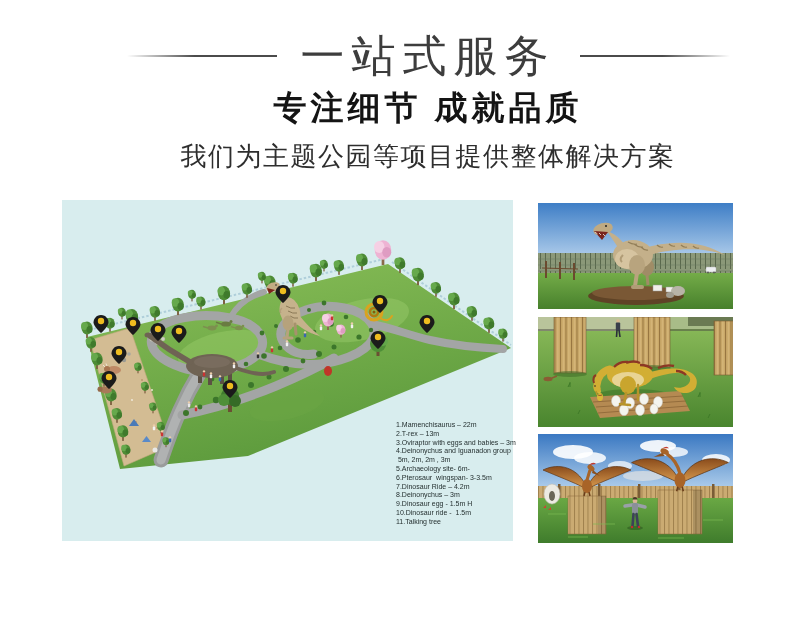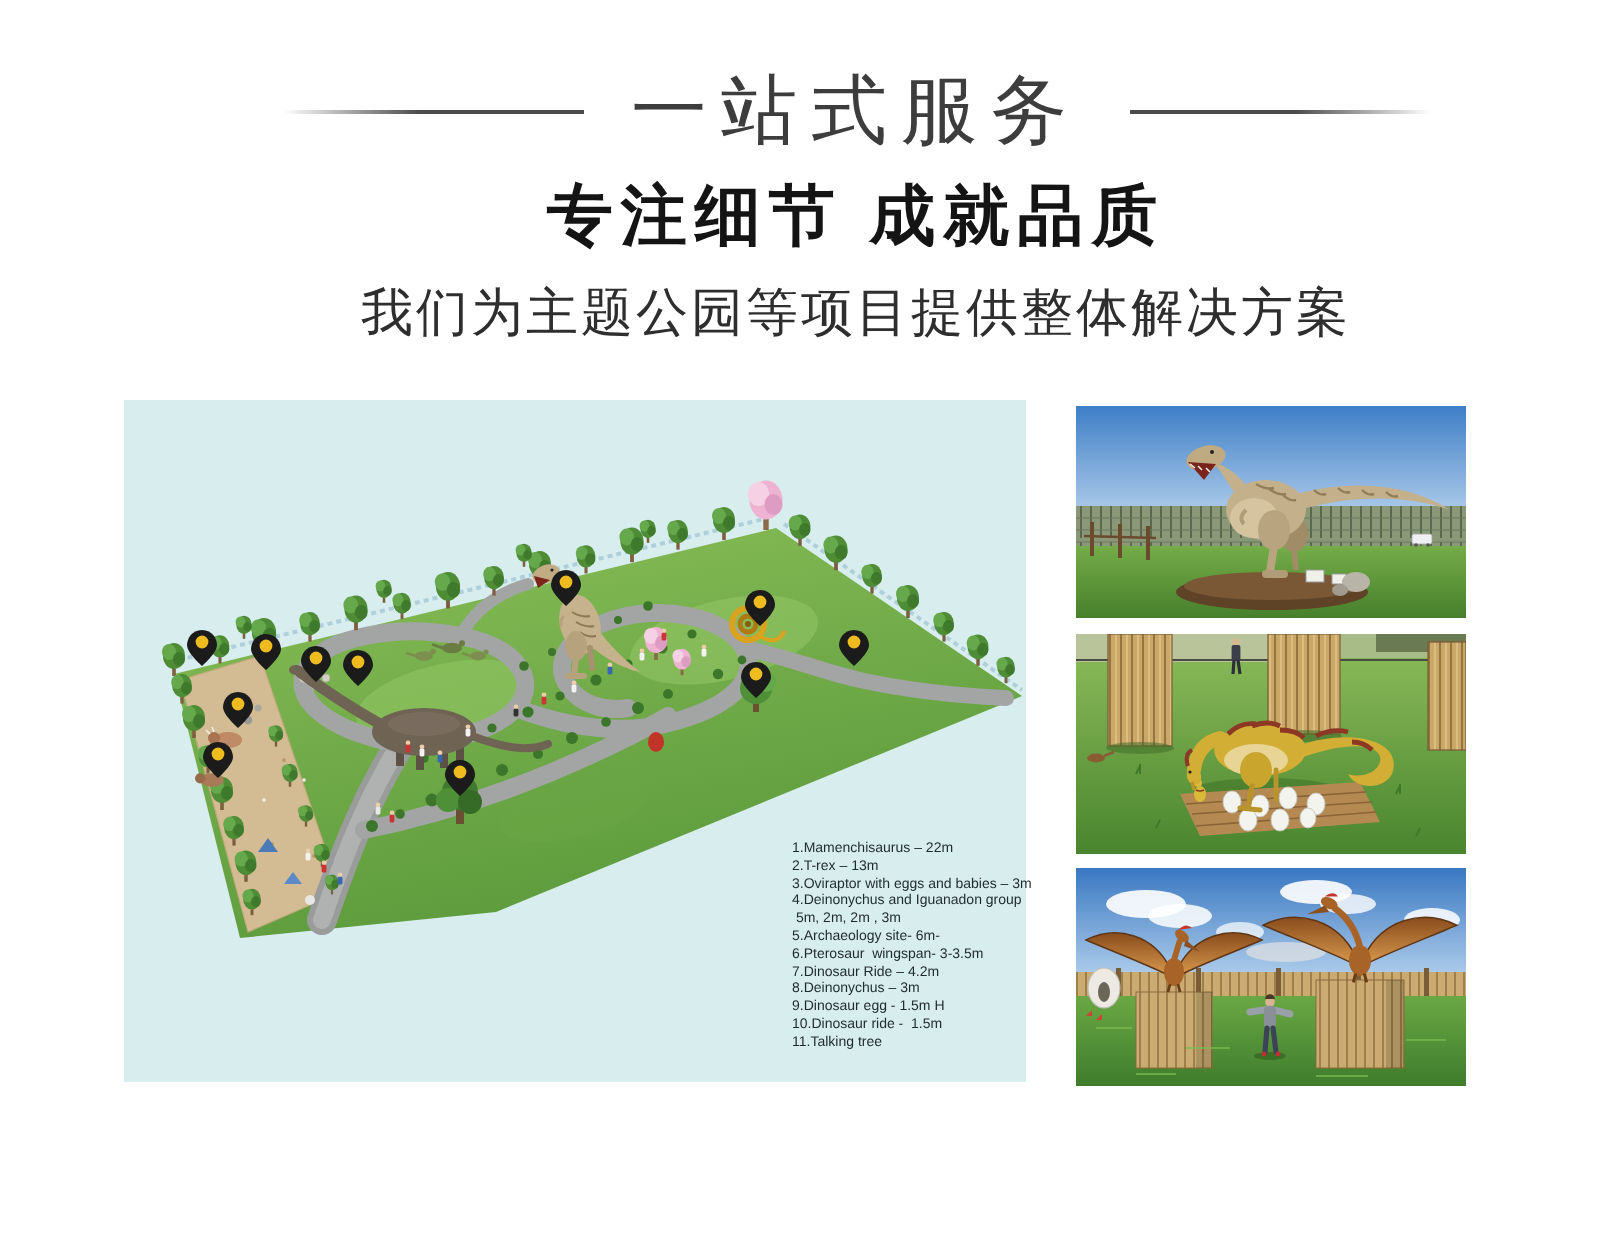--- a/index.html
+++ b/index.html
@@ -5,21 +5,21 @@
   html,body{margin:0;padding:0;}
   body{width:800px;height:626px;background:#ffffff;font-family:"Liberation Sans",sans-serif;overflow:hidden;}
   .canvas{position:relative;width:800px;height:626px;background:#ffffff;}
 
   
   .hdr{position:absolute;left:0;top:0;width:800px;text-align:center;}
   .banner-row{position:absolute;left:0;top:34px;width:800px;display:flex;align-items:center;justify-content:center;transform:translateX(28px);}
   .rule{height:2px;width:150px;}
   .rule-left{background:linear-gradient(to left,#4b4b4b 55%,rgba(75,75,75,0));margin-right:24px;}
   .rule-right{background:linear-gradient(to right,#4b4b4b 55%,rgba(75,75,75,0));margin-left:24px;}
-  .banner-title{font-size:38px;line-height:44px;color:#3d3d3d;letter-spacing:7px;font-weight:500;white-space:nowrap;}
+  .banner-title{font-size:44px;line-height:44px;color:#3d3d3d;letter-spacing:7px;font-weight:500;white-space:nowrap;}
   .heading2{position:absolute;left:0;top:88px;width:800px;margin:0;transform:translateX(28px);
             font-size:33px;line-height:40px;font-weight:bold;color:#141414;letter-spacing:4px;white-space:nowrap;}
   .subheading{position:absolute;left:0;top:140px;width:800px;margin:0;transform:translateX(28px);
               font-size:26px;line-height:32px;font-weight:normal;color:#2e2e2e;letter-spacing:1.5px;white-space:nowrap;}
 
   
   .park-map{position:absolute;left:62px;top:200px;width:451px;height:341px;margin:0;background:#d8edee;}
   .park-map svg{display:block;width:451px;height:341px;}
   .legend{position:absolute;left:334px;top:221px;width:118px;}
   .legend div{font-size:7px;line-height:8.8px;color:#1f2a2a;white-space:pre;}

